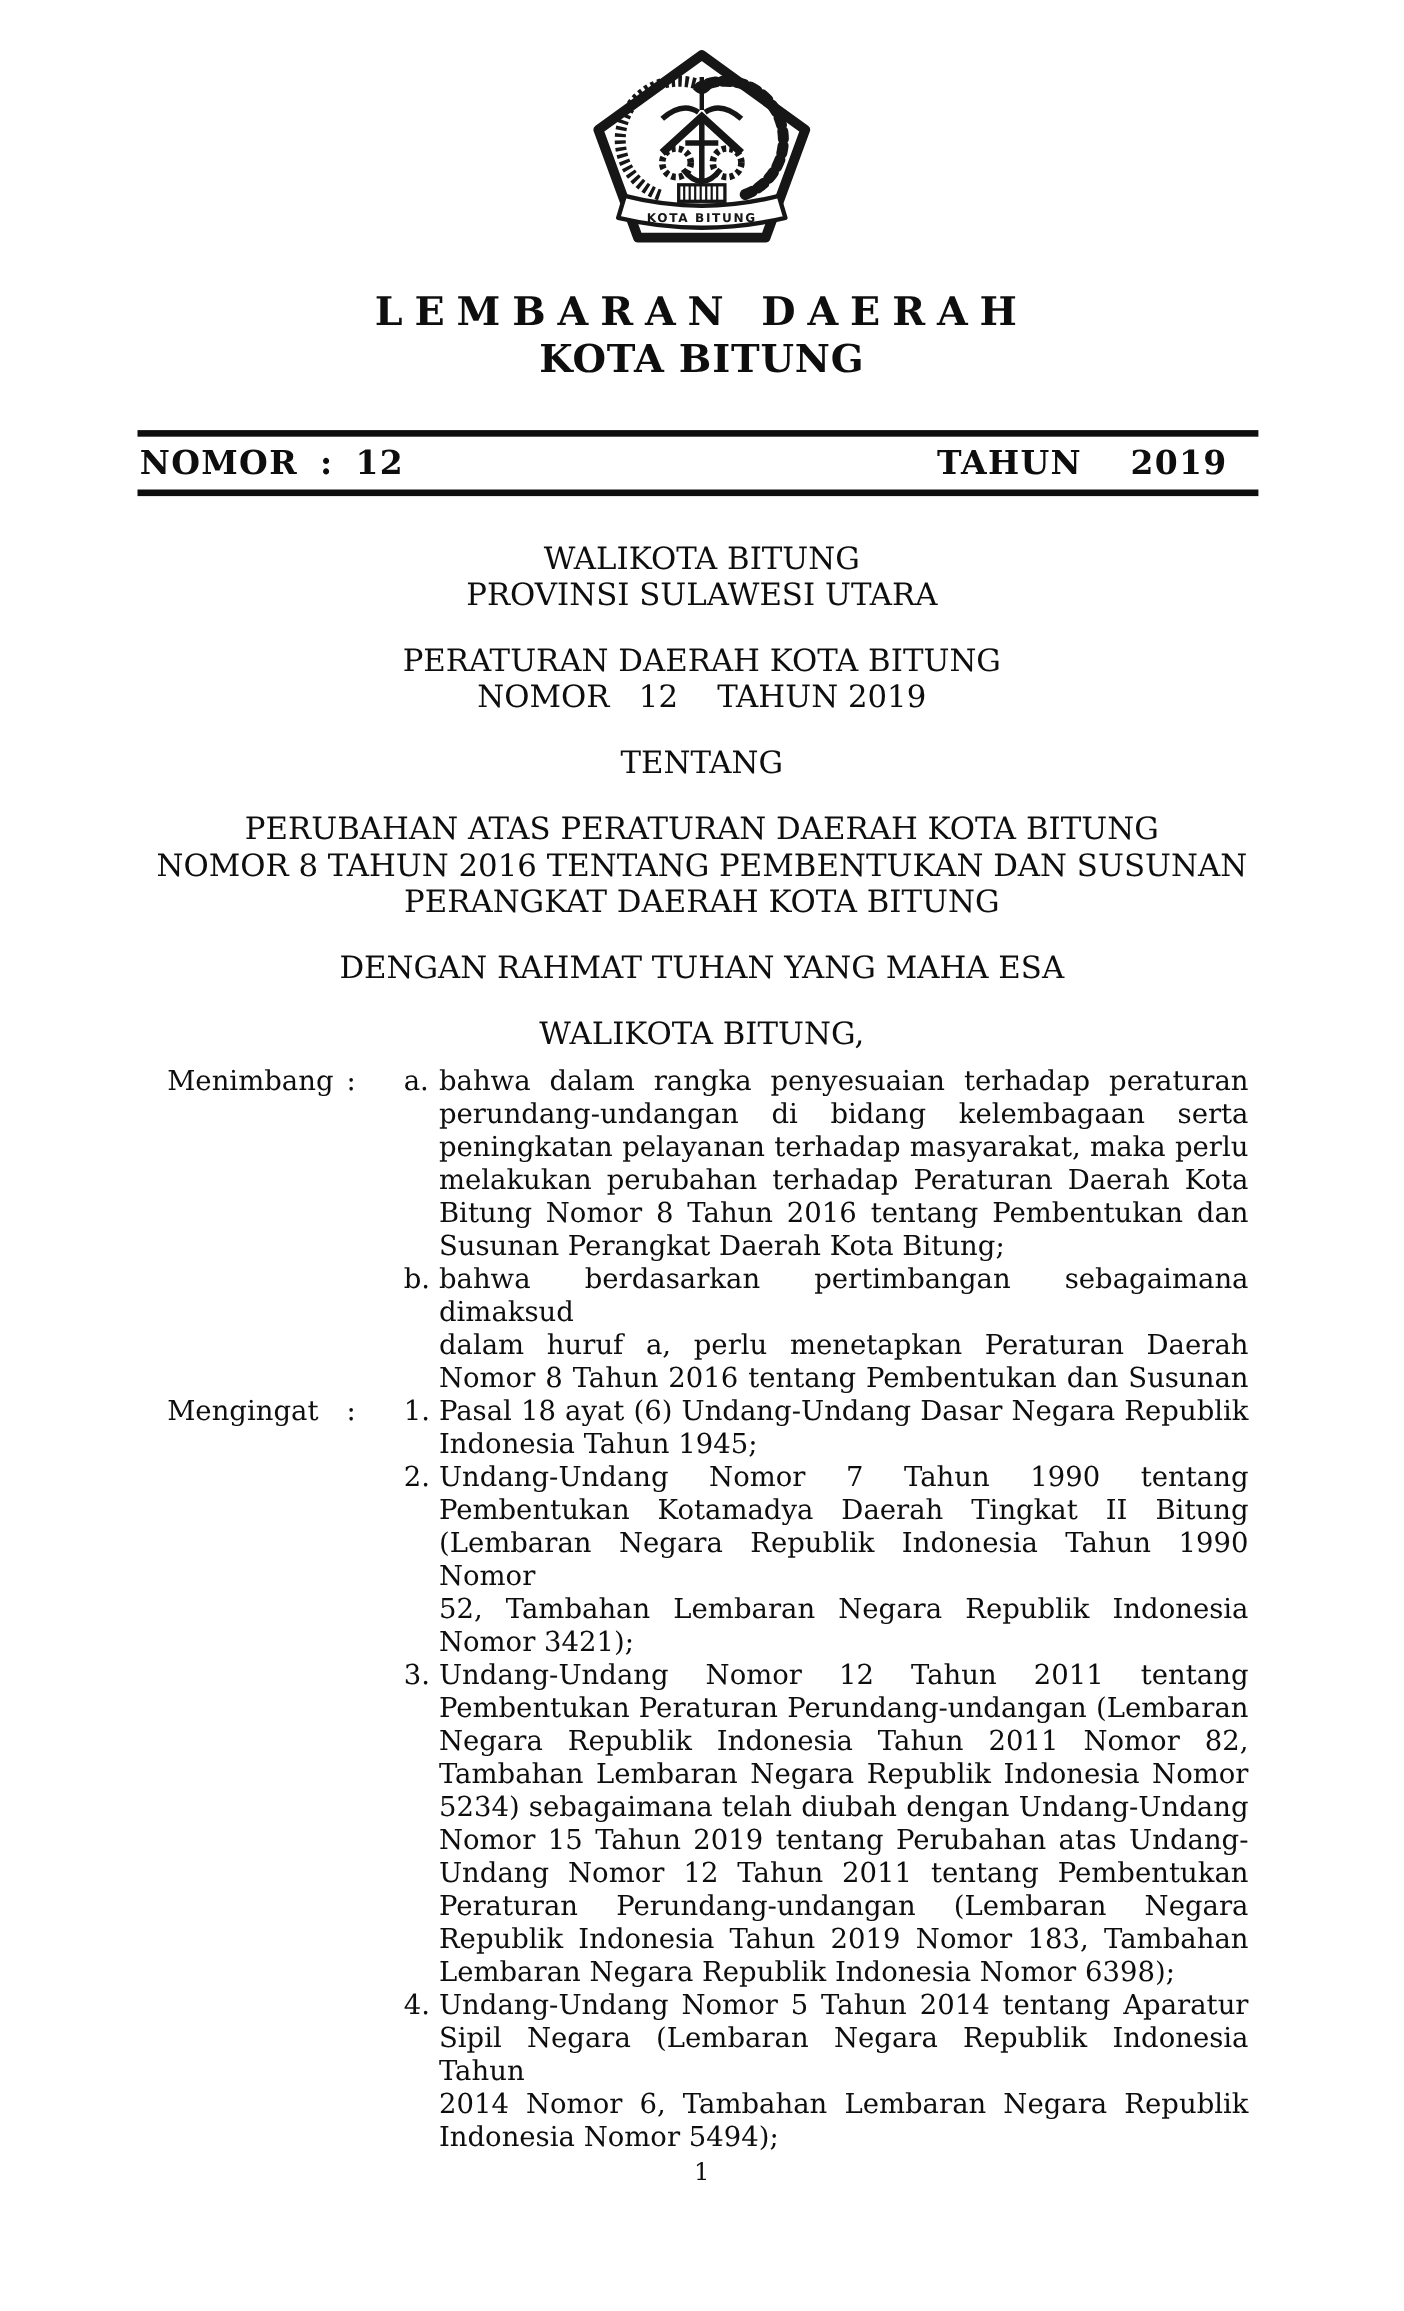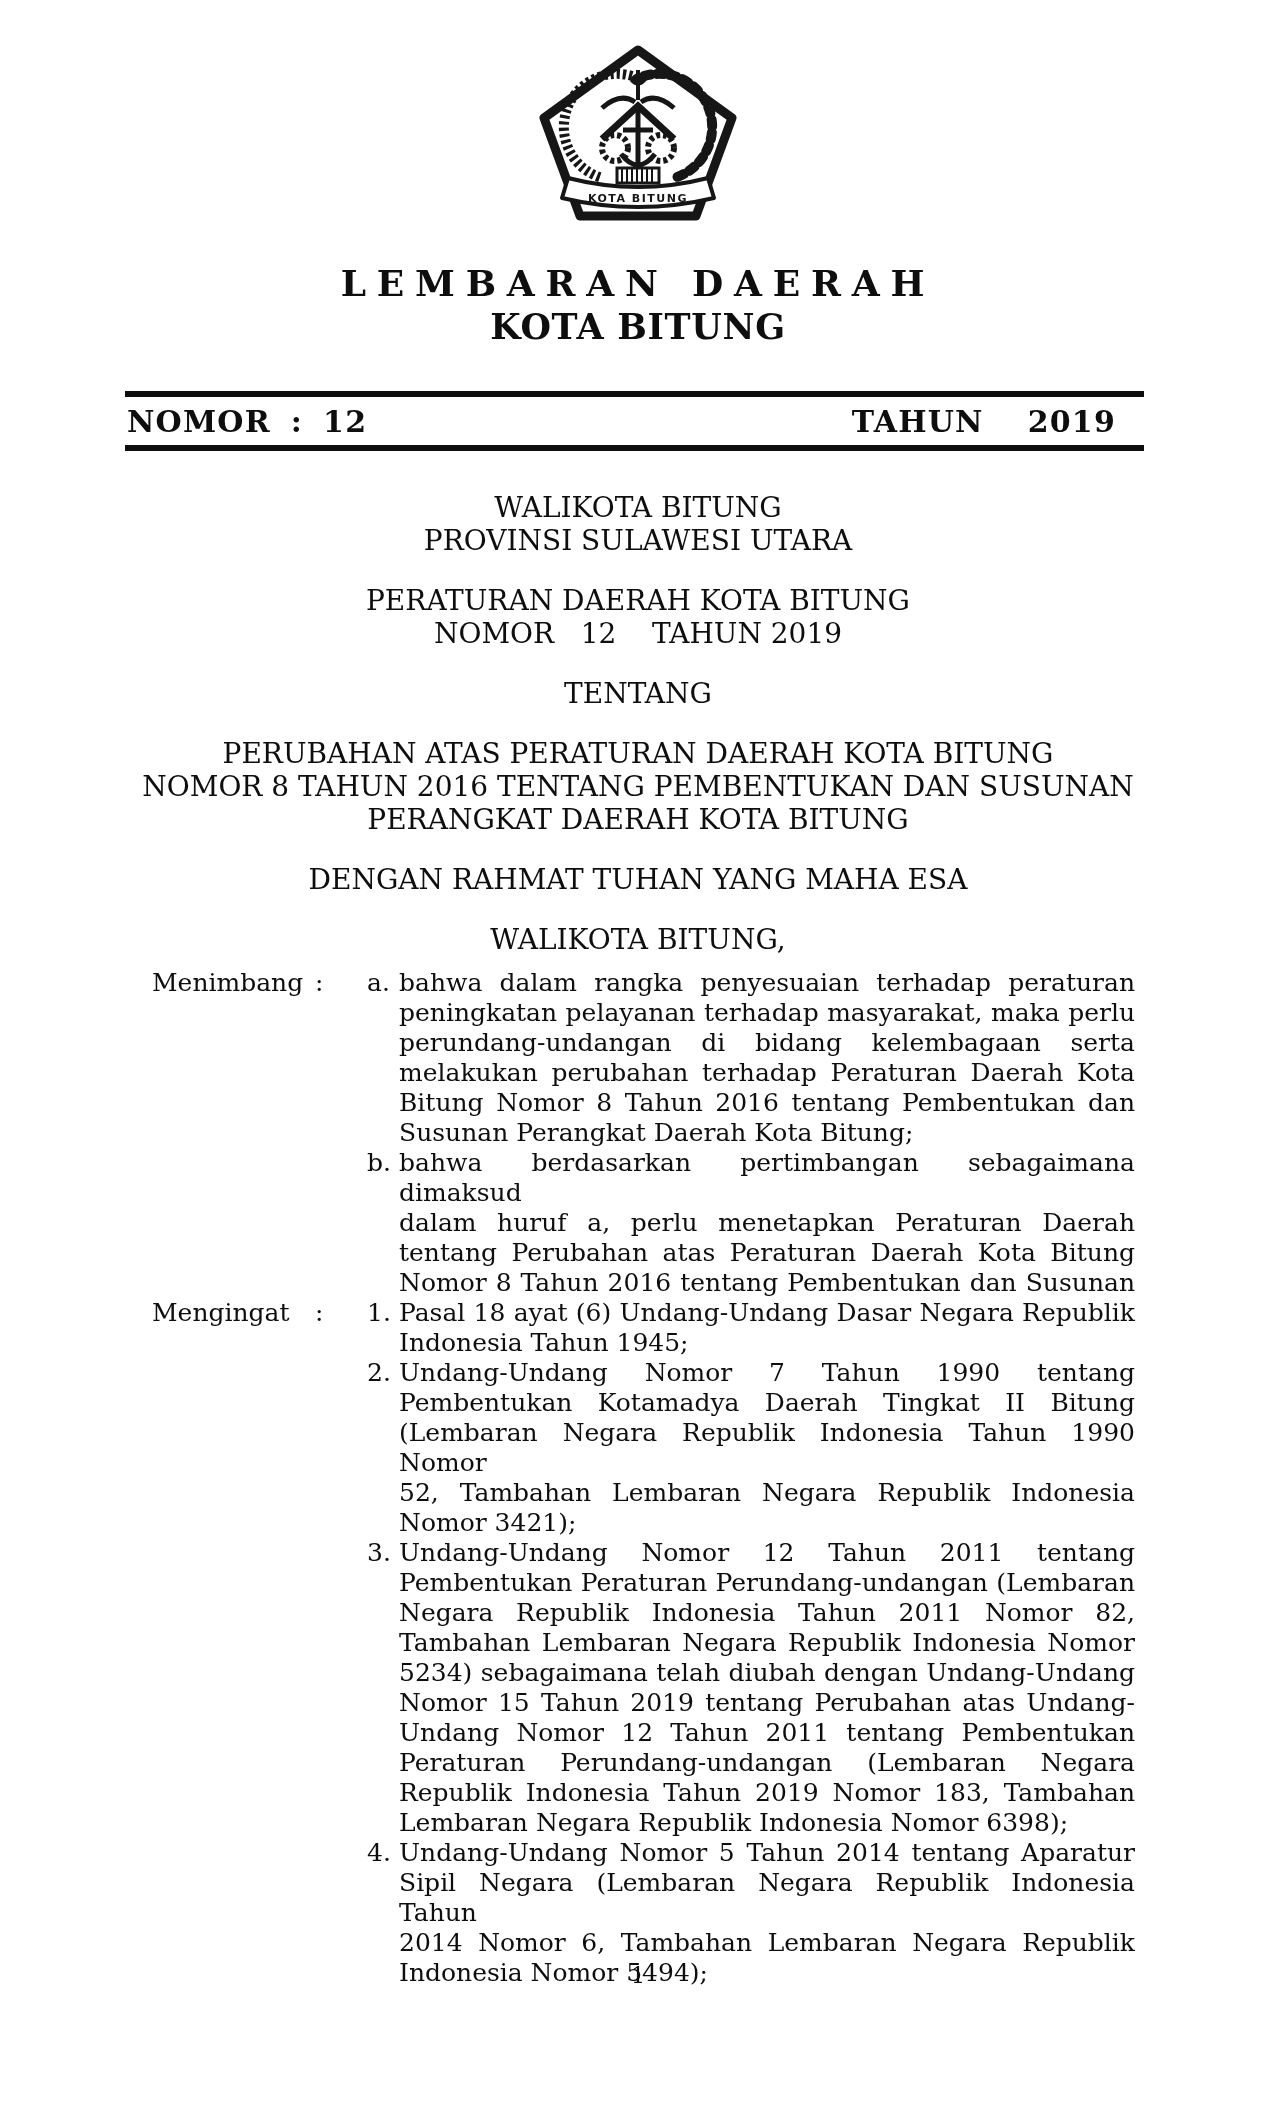--- a/index.html
+++ b/index.html
@@ -99,27 +99,27 @@
     <div class="prow">
       <div class="cell label">Menimbang</div>
       <div class="cell colon">:</div>
       <div class="cell marker">a.</div>
       <div class="cell tl">bahwa dalam rangka penyesuaian terhadap peraturan</div>
     </div>
     <div class="prow">
       <div class="cell label"></div>
       <div class="cell colon"></div>
       <div class="cell marker"></div>
+      <div class="cell tl">perundang-undangan di bidang kelembagaan serta</div>
+    </div>
+    <div class="prow">
+      <div class="cell label"></div>
+      <div class="cell colon"></div>
+      <div class="cell marker"></div>
       <div class="cell tl">peningkatan pelayanan terhadap masyarakat, maka perlu</div>
-    </div>
-    <div class="prow">
-      <div class="cell label"></div>
-      <div class="cell colon"></div>
-      <div class="cell marker"></div>
-      <div class="cell tl">perundang-undangan di bidang kelembagaan serta</div>
     </div>
     <div class="prow">
       <div class="cell label"></div>
       <div class="cell colon"></div>
       <div class="cell marker"></div>
       <div class="cell tl">melakukan perubahan terhadap Peraturan Daerah Kota</div>
     </div>
     <div class="prow">
       <div class="cell label"></div>
       <div class="cell colon"></div>
@@ -136,26 +136,20 @@
       <div class="cell label"></div>
       <div class="cell colon"></div>
       <div class="cell marker">b.</div>
       <div class="cell tl">bahwa berdasarkan pertimbangan sebagaimana dimaksud</div>
     </div>
     <div class="prow">
       <div class="cell label"></div>
       <div class="cell colon"></div>
       <div class="cell marker"></div>
       <div class="cell tl">dalam huruf a, perlu menetapkan Peraturan Daerah</div>
-    </div>
-    <div class="prow">
-      <div class="cell label"></div>
-      <div class="cell colon"></div>
-      <div class="cell marker"></div>
-      <div class="cell tl">tentang Perubahan atas Peraturan Daerah Kota Bitung</div>
     </div>
     <div class="prow">
       <div class="cell label"></div>
       <div class="cell colon"></div>
       <div class="cell marker"></div>
       <div class="cell tl">Nomor 8 Tahun 2016 tentang Pembentukan dan Susunan</div>
     </div>
     <div class="prow">
       <div class="cell label"></div>
       <div class="cell colon"></div>

